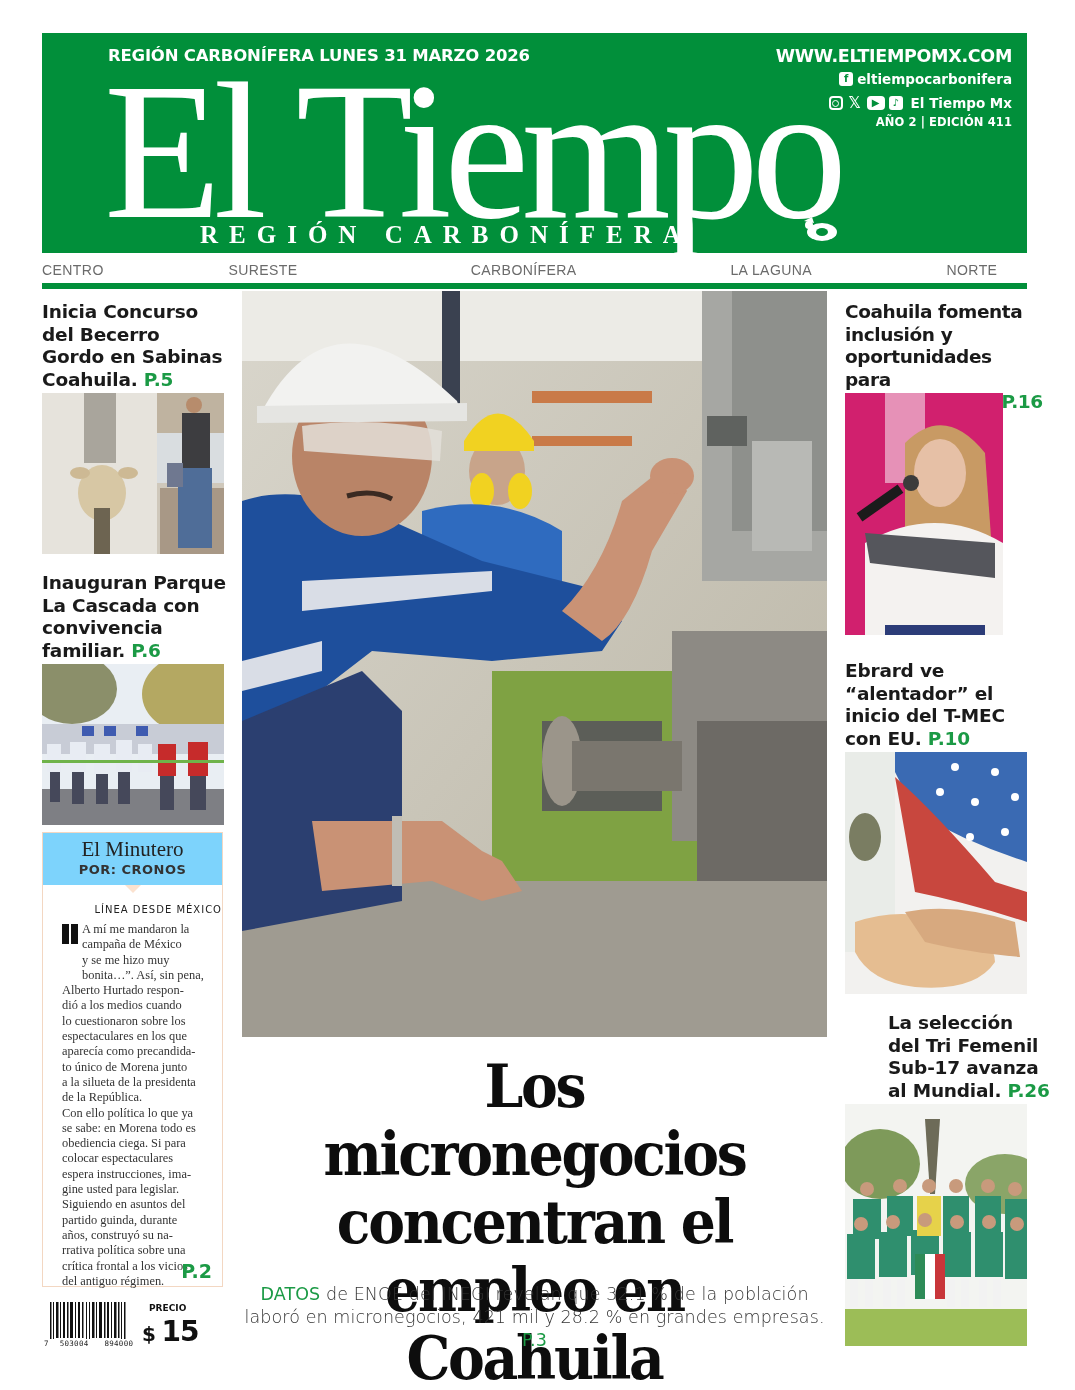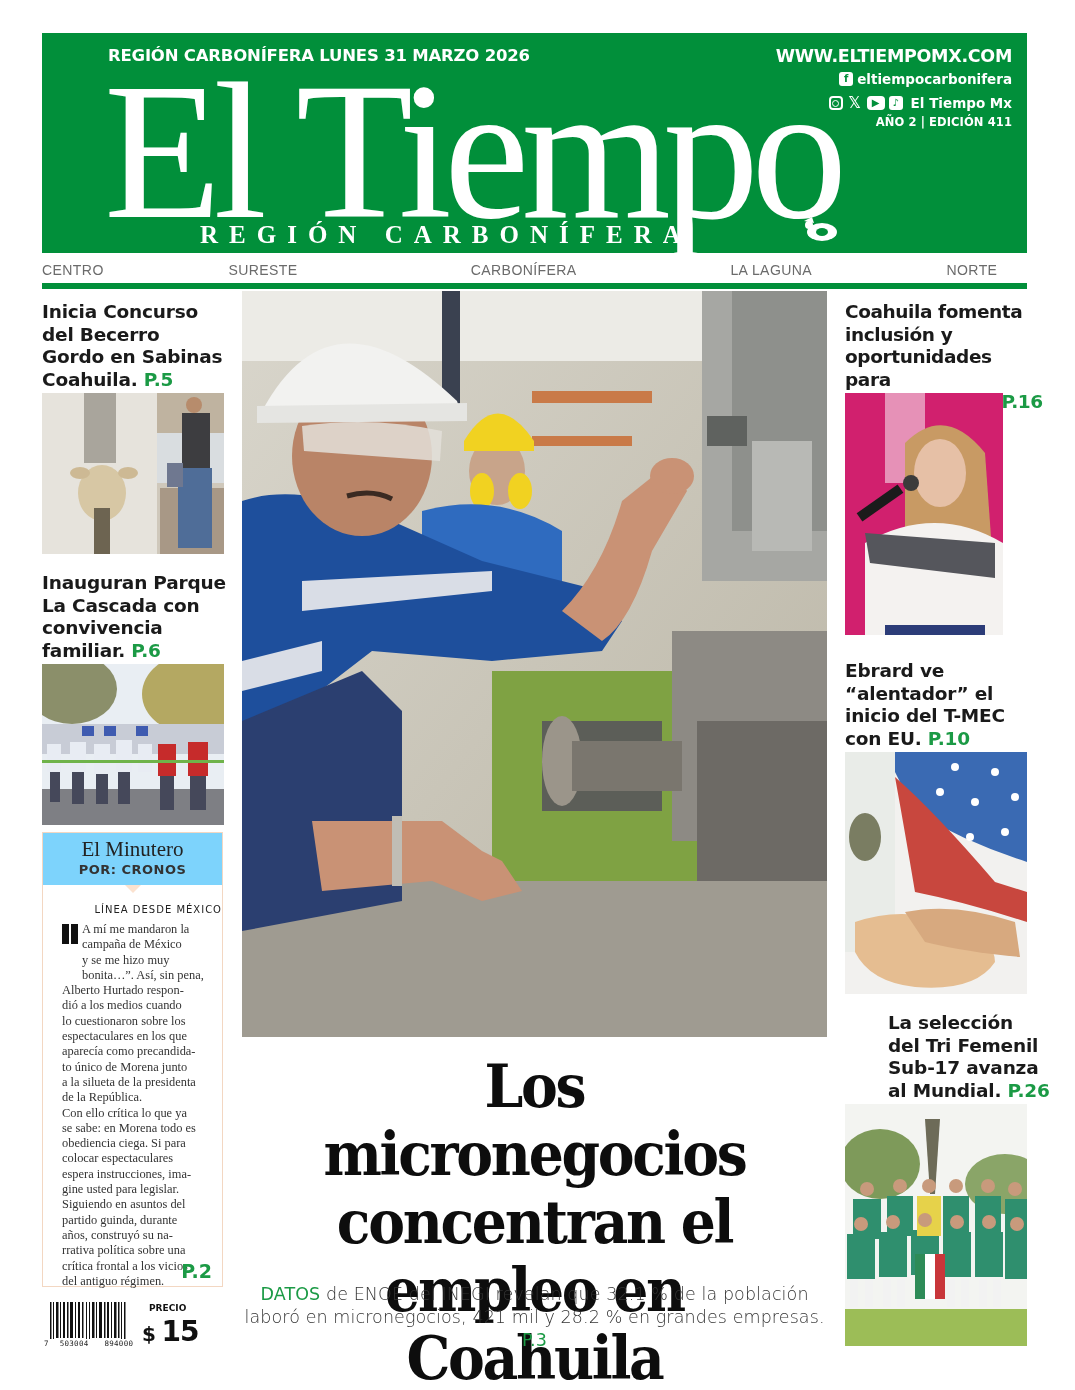--- a/index.html
+++ b/index.html
@@ -242,21 +242,21 @@
     <span class="min-indent">y se me hizo muy</span>
     <span class="min-indent">bonita…”. Así, sin pena,</span>
     <span class="min-p">Alberto Hurtado respon-</span>
     <span class="min-p">dió a los medios cuando</span>
     <span class="min-p">lo cuestionaron sobre los</span>
     <span class="min-p">espectaculares en los que</span>
     <span class="min-p">aparecía como precandida-</span>
     <span class="min-p">to único de Morena junto</span>
     <span class="min-p">a la silueta de la presidenta</span>
     <span class="min-p">de la República.</span>
-    <span class="min-p">Con ello crítica lo que ya</span>
+    <span class="min-p">Con ello política lo que ya</span>
     <span class="min-p">se sabe: en Morena todo es</span>
     <span class="min-p">obediencia ciega. Si para</span>
     <span class="min-p">colocar espectaculares</span>
     <span class="min-p">espera instrucciones, ima-</span>
     <span class="min-p">gine usted para legislar.</span>
     <span class="min-p">Siguiendo en asuntos del</span>
     <span class="min-p">partido guinda, durante</span>
     <span class="min-p">años, construyó su na-</span>
     <span class="min-p">rrativa política sobre una</span>
     <span class="min-p">crítica frontal a los vicios</span>

